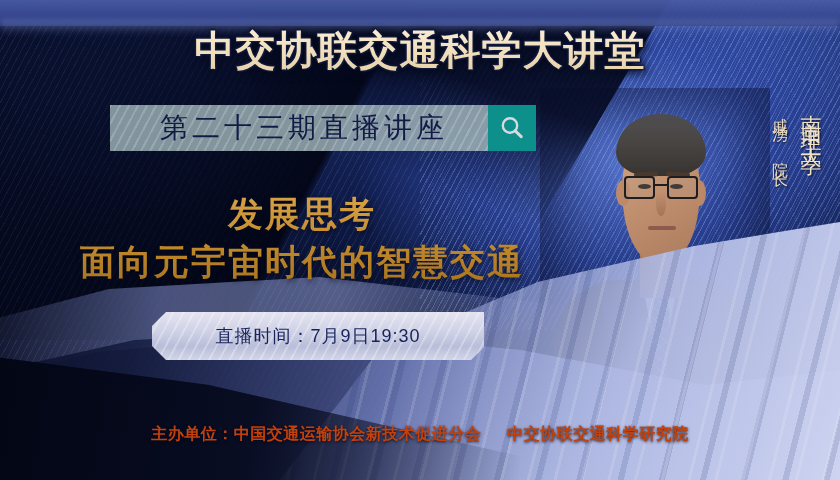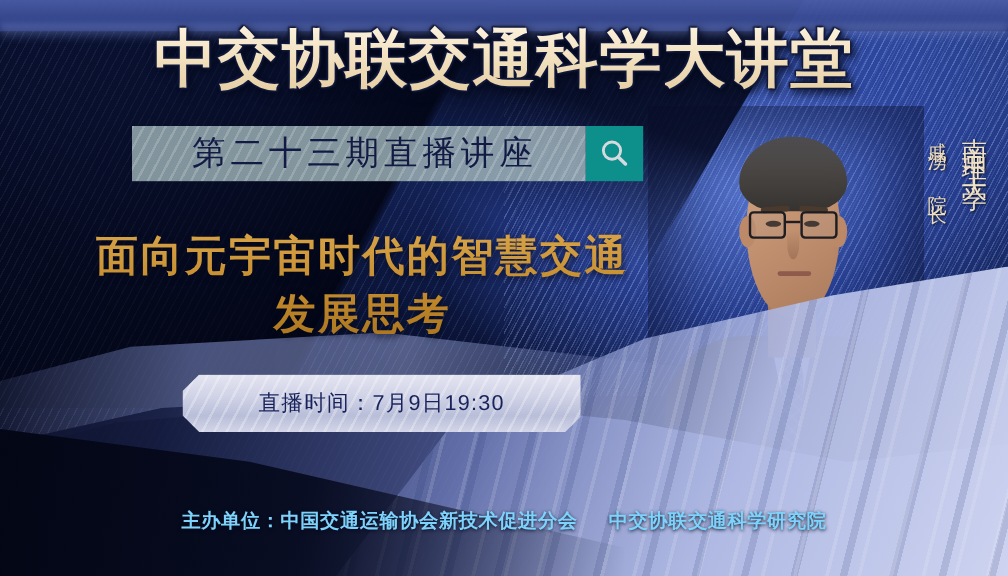--- a/index.html
+++ b/index.html
@@ -167,21 +167,21 @@
   .p-shadow{
     position:absolute;left:-20px;top:0;width:230px;height:340px;
     box-shadow:inset 0 0 50px 20px rgba(8,14,40,.45);
     pointer-events:none;
   }
 
   
   .main-title{
     position:absolute;left:0;right:0;top:18px;
     text-align:center;
-    font-size:52px;line-height:64px;font-weight:bold;
+    font-size:40px;line-height:64px;font-weight:bold;
     letter-spacing:1px;
     color:#f3e3c4;
     background:linear-gradient(180deg,#fdf3e0 0%,#f2e1bf 48%,#e3cb9f 100%);
     -webkit-background-clip:text;background-clip:text;
     -webkit-text-fill-color:transparent;
     text-shadow:none;
     filter:drop-shadow(0 0 1px #141c3e) drop-shadow(1px 1px 0 #10183a) drop-shadow(-1px -1px 0 #10183a) drop-shadow(2px 3px 4px rgba(4,8,26,.85));
   }
 
   
@@ -263,21 +263,21 @@
     font-weight:500;
     color:#ecdcbe;
     text-shadow:1px 1px 2px rgba(4,8,26,.8);
   }
 
   
   .footer{
     position:absolute;left:0;right:0;top:424px;
     text-align:center;
     font-size:16px;font-weight:bold;letter-spacing:.5px;
-    color:#7dd3fc;
+    color:#c2410c;
     text-shadow:0 1px 3px rgba(4,8,26,.9);
   }
   .footer .gap{display:inline-block;width:26px;}
 </style>
 </head>
 <body>
 
 <div id="poster">
 
   <div class="bg-base"></div>
@@ -327,22 +327,22 @@
     </div>
     <div class="search-box">
       <svg width="28" height="28" viewBox="0 0 28 28">
         <circle cx="12" cy="11.5" r="7.2" fill="none" stroke="#d4dadd" stroke-width="2.4"></circle>
         <line x1="17.2" y1="16.8" x2="23.2" y2="22.6" stroke="#d4dadd" stroke-width="3" stroke-linecap="round"></line>
       </svg>
     </div>
   </div>
 
   <div class="lecture-title">
+    <span class="ln">发展思考</span>
     <span class="ln">面向元宇宙时代的智慧交通</span>
-    <span class="ln">发展思考</span>
   </div>
 
   <div class="time-banner">
     <span class="time-text">直播时间：7月9日19:30</span>
   </div>
 
   <div class="v-org">南京理工大学</div>
   <div class="v-name">戚湧 院长</div>
 
   <div class="footer">

